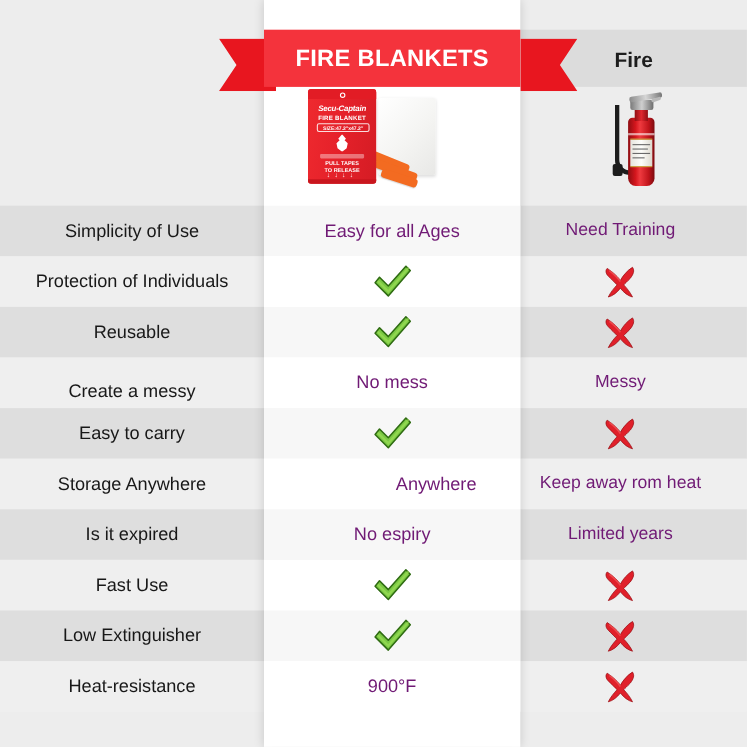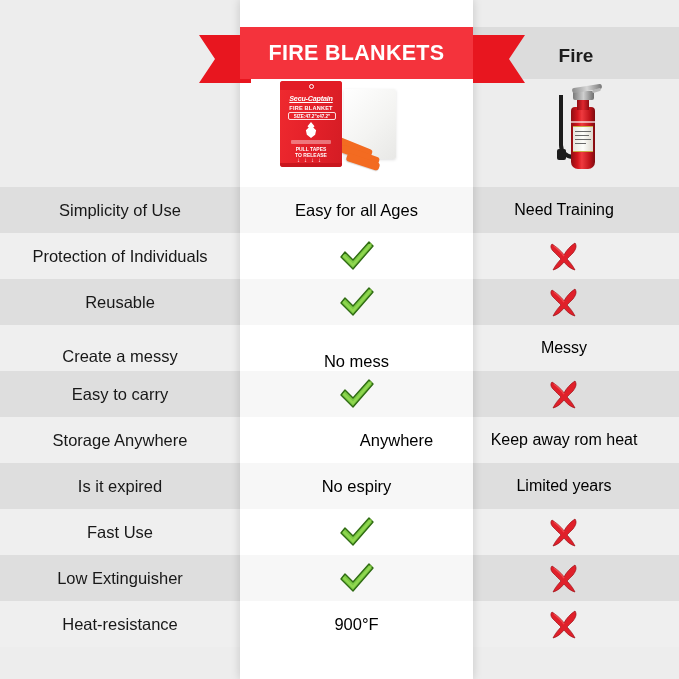--- a/index.html
+++ b/index.html
@@ -67,21 +67,21 @@
   .pack-top{
     position:absolute;left:0;top:0;width:62px;height:9px;
     background:#e21c25;border-radius:3px 3px 0 0;
   }
   .pack-hole{
     position:absolute;left:28.5px;top:3.2px;width:5px;height:5px;border-radius:50%;
     border:1.2px solid #fff;background:#e21c25;box-sizing:border-box;
   }
   .pack-brand{
     position:absolute;left:0;top:13px;width:62px;text-align:center;
-    color:#fff;font-weight:bold;font-size:7.2px;font-style:italic;letter-spacing:-.2px;text-decoration:underline;
+    color:#fff;font-weight:bold;font-size:7.2px;font-style:italic;letter-spacing:-.2px;
   }
   .pack-line1{
     position:absolute;left:0;top:24px;width:62px;text-align:center;
     color:#fff;font-weight:bold;font-size:5.6px;letter-spacing:.2px;
   }
   .pack-size{
     position:absolute;left:8px;top:31px;width:46px;text-align:center;
     color:#fff;font-size:4.6px;font-weight:bold;
     border:.7px solid rgba(255,255,255,.85);border-radius:2px;padding:.6px 0;
   }
@@ -162,21 +162,21 @@
   
   .cell{position:absolute;display:flex;align-items:center;justify-content:center;}
   .cell.feature{left:0;width:240px;}
   .cell.blanket{left:240px;width:233px;z-index:4;}
   .cell.ext{left:473px;width:182px;}
   .label-text{
     font-size:16.5px;color:#181818;text-align:right;
     white-space:nowrap;font-weight:400;
   }
   .value-text{
-    font-size:16.5px;color:#000000;text-align:center;white-space:nowrap;
+    font-size:16.5px;color:#701a75;text-align:center;white-space:nowrap;
   }
   .ext .value-text{font-size:16px;}
 
   
   .mark{display:block;}
   .mark svg{display:block;}
 </style>
 </head>
 <body>
 
@@ -307,21 +307,21 @@
         <span class="mark">
           <svg width="32" height="30" viewBox="0 0 32 30">
   <path d="M4 3 C10 7 14 11 16 14 C18 10 22 5 27 2 C29 5 28 8 25 12 C22 15 20 17 19 18 C22 21 25 25 27 29 C23 28 19 25 16 21 C13 25 9 28 5 29 C7 25 10 21 13 18 C11 16 8 13 5 10 C3 8 2 5 4 3 Z" fill="#e0202a" stroke="#9c0d14" stroke-width=".7"></path>
   <path d="M6 5 C11 9 14 12 16 15" fill="none" stroke="#ff6b6b" stroke-width="1.6" opacity=".5"></path>
 </svg>
         </span>
       </div>
       <div class="cell feature" style="top: 325px; height: 62px;">
         <span class="label-text">Create a messy</span>
       </div>
-      <div class="cell blanket" style="top: 325px; height: 46px; align-items: flex-end;">
+      <div class="cell blanket" style="top: 325px; height: 46px;">
         <span class="value-text">No mess</span>
       </div>
       <div class="cell ext" style="top: 325px; height: 46px;">
         <span class="value-text">Messy</span>
       </div>
       <div class="cell feature" style="top: 371px; height: 46px;">
         <span class="label-text">Easy to carry</span>
       </div>
       <div class="cell blanket" style="top: 371px; height: 46px;">
         <span class="mark">

